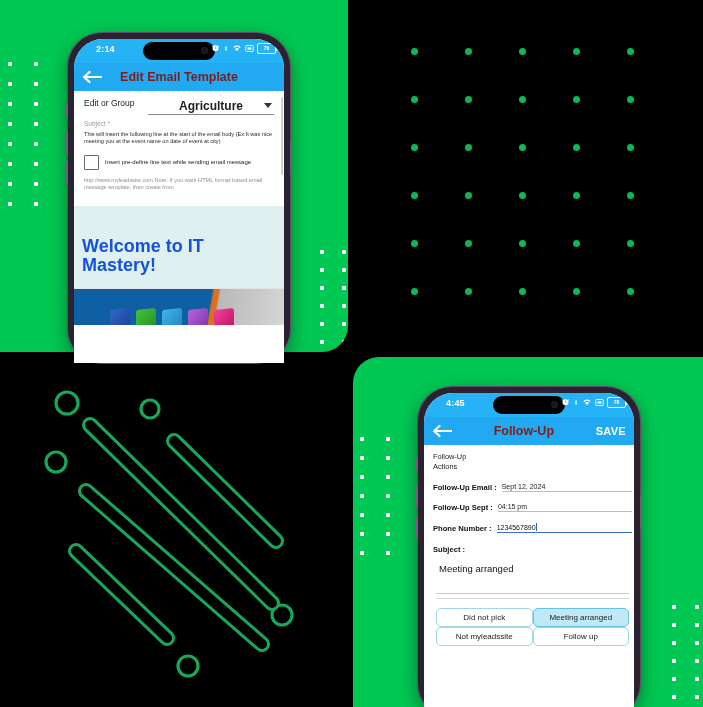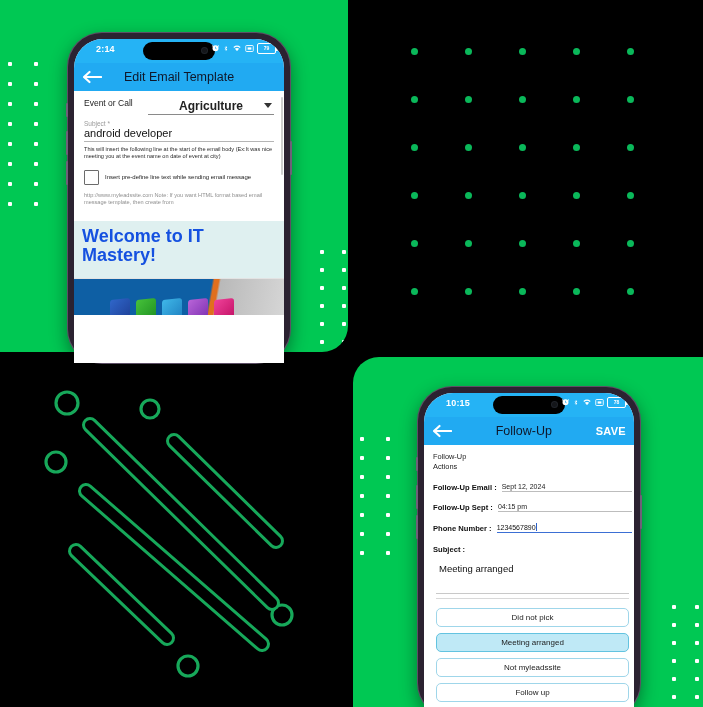--- a/index.html
+++ b/index.html
@@ -50,21 +50,21 @@
          background:#14161a;box-shadow:0 0 0 1px #20242a;}
   .sb-icons{position:absolute;right:8px;top:4px;display:flex;align-items:center;gap:3px;}
   .sb-icons svg{display:block;}
   .battery{width:17px;height:9px;border:1px solid #fff;border-radius:2px;position:relative;
            display:flex;align-items:center;}
   .battery:after{content:"";position:absolute;right:-3px;top:2.5px;width:2px;height:4px;background:#fff;border-radius:0 1px 1px 0;}
   .battery b{font-size:5px;font-weight:700;margin:0 auto;line-height:1;}
 
   
   .appbar{height:28px;background:#21aaf2;display:flex;align-items:center;position:relative;padding:0 8px;}
-  .appbar .title{flex:1;text-align:center;color:#0f172a;font-size:12.5px;font-weight:400;}
+  .appbar .title{flex:1;text-align:center;color:#7f1d1d;font-size:12.5px;font-weight:700;}
   .back-arrow{width:20px;height:14px;display:block;}
   .save-lbl{color:#fff;font-size:11px;font-weight:700;letter-spacing:.3px;}
 
   
   .body1{background:#fff;height:272px;position:relative;overflow:hidden;}
   .form-pad{padding:7px 10px 0 10px;}
   .row-eg{display:flex;align-items:flex-start;}
   .lbl-eg{font-size:8.5px;color:#222;line-height:11px;width:60px;}
   .dd{flex:1;margin-left:4px;position:relative;border-bottom:1px solid #8a8a8a;height:16px;}
   .dd .val{position:absolute;left:50%;transform:translateX(-50%);top:1px;font-size:12px;font-weight:700;color:#222;}
@@ -75,21 +75,21 @@
   .hint{font-size:5.6px;color:#2a2a2a;line-height:7.4px;margin-top:4px;}
   .cbrow{display:flex;align-items:center;margin-top:9px;gap:6px;}
   .cbox{width:13px;height:13px;border:1px solid #6b6b6b;background:#fff;border-radius:1px;flex:0 0 auto;}
   .cbtxt{font-size:6px;color:#1a1a1a;}
   .note{font-size:5.6px;color:#8f8f8f;line-height:7.6px;margin-top:7px;}
   .scrollthumb{position:absolute;right:1px;top:6px;width:2px;height:78px;background:#cfcfcf;border-radius:2px;}
 
   .mail-preview{margin-top:6px;background:#dff0f0;border-top:2px solid #fff;padding:0;}
   .mail-white{height:6px;background:#fff;}
   .mail-h{font-size:18px;line-height:19px;font-weight:700;color:#1551e0;padding:6px 8px 10px 8px;
-          font-family:"Liberation Sans",sans-serif;}
+          font-family:"Liberation Sans",sans-serif;margin-top:25px;}
   .mail-img{height:36px;background:
      linear-gradient(100deg,#0e5fa4 0%,#0e5fa4 64%,#e06f1d 65%,#e06f1d 67%,#b9b9b9 68%,#d6d6d6 100%);
      position:relative;overflow:hidden;margin-top:3px;border-top:1px solid #e3e3e3;}
   .ic3d{position:absolute;bottom:-6px;width:20px;height:22px;border-radius:3px;transform:skewY(-6deg);}
 
   
   .body2{background:#fff;height:272px;position:relative;overflow:hidden;padding:0;}
   .p2pad{padding:7px 2px 0 9px;}
   .fu-row{display:flex;align-items:flex-start;}
   .fu-lbl{font-size:7.4px;color:#1c1c1c;line-height:10px;width:56px;}
@@ -99,21 +99,21 @@
              border-right:4px solid transparent;border-top:5px solid #333;}
   .fld{display:flex;align-items:flex-end;margin-top:11px;}
   .fld .k{font-size:7.6px;color:#111;font-weight:700;white-space:nowrap;}
   .fld .v{flex:1;margin-left:5px;font-size:7px;color:#222;border-bottom:1px solid #bdbdbd;padding-bottom:1px;}
   .fld .v.active{border-bottom:1px solid #3b6fd4;color:#111;}
   .cursor{display:inline-block;width:1px;height:8px;background:#2b60c8;vertical-align:-1px;}
   .cmt-lbl{font-size:7.6px;color:#111;font-weight:700;margin-top:12px;}
   .cmt-val{font-size:9.5px;color:#111;margin-top:9px;padding-left:6px;}
   .hr1{height:1px;background:#c9c9c9;margin:19px 3px 0 3px;}
   .hr2{height:1px;background:#d8d8d8;margin:4px 3px 0 3px;}
-  .btn-grid{display:grid;grid-template-columns:1fr;gap:6px;padding:9px 3px 0 3px;}
+  .btn-grid{display:grid;grid-template-columns:1fr 1fr;padding:9px 3px 0 3px;}
   .chip{border:1px solid #9fd6ea;border-radius:5px;background:#fff;text-align:center;
         font-size:8px;color:#1c1c1c;padding:4px 0;}
   .chip.sel{background:#bfe9f6;border-color:#63c3e0;}
 </style>
 </head>
 <body>
 
 <div class="stage">
 
   <div class="panel p-tl">
@@ -280,29 +280,28 @@
         </svg>
         <div class="title">Edit Email Template</div>
         <div style="width:20px"></div>
       </div>
 
       <div class="body1">
         <div class="scrollthumb"></div>
         <div class="form-pad">
 
           <div class="row-eg">
-            <div class="lbl-eg">Event or Call</div>
+            <div class="lbl-eg">Edit or Group</div>
             <div class="dd">
               <span class="val">Agriculture</span>
               <span class="caret"></span>
             </div>
           </div>
 
           <div class="fl">Subject *</div>
-          <div class="fval">android developer</div>
 
           <div class="hint">This will insert the following line at the start of the email body (Ex:It was nice meeting you at the event name on date of event at city)</div>
 
           <div class="cbrow">
             <div class="cbox"></div>
             <div class="cbtxt">Insert pre-define line text while sending email message</div>
           </div>
 
           <div class="note">http://www.myleadssite.com Note: If you want HTML format based email message template, then create from</div>
         </div>
@@ -324,21 +323,21 @@
 
   <div class="phone" id="phone2">
     <div class="side-btn" style="left:-2px;top:70px;width:2px;height:14px;"></div>
     <div class="side-btn" style="left:-2px;top:98px;width:2px;height:24px;"></div>
     <div class="side-btn" style="left:-2px;top:128px;width:2px;height:24px;"></div>
     <div class="side-btn" style="right:-2px;top:108px;width:2px;height:34px;"></div>
 
     <div class="phone-inner">
 
       <div class="statusbar">
-        <div class="sb-time">10:15</div>
+        <div class="sb-time">4:45</div>
         <div class="notch">
             <div class="lens"></div>
           </div>
         <div class="sb-icons">
           <svg width="9" height="9" viewBox="0 0 24 24">
               <path fill="#fff" d="M12 3a8 8 0 100 16 8 8 0 000-16zm1 4v4.2l3 1.8-.8 1.3L11 12V7h2zM4.5 3.2L2 5.5 3.3 7 5.8 4.7zM19.5 3.2l-1.3 1.5L20.7 7 22 5.5z"></path>
             </svg>
           <svg width="6" height="9" viewBox="0 0 24 24">
               <path fill="#fff" d="M11 2l6 5-4.5 5L17 17l-6 5V14l-3.2 3L6.5 15.6 10 12 6.5 8.4 7.8 7 11 10V2z"></path>
             </svg>

